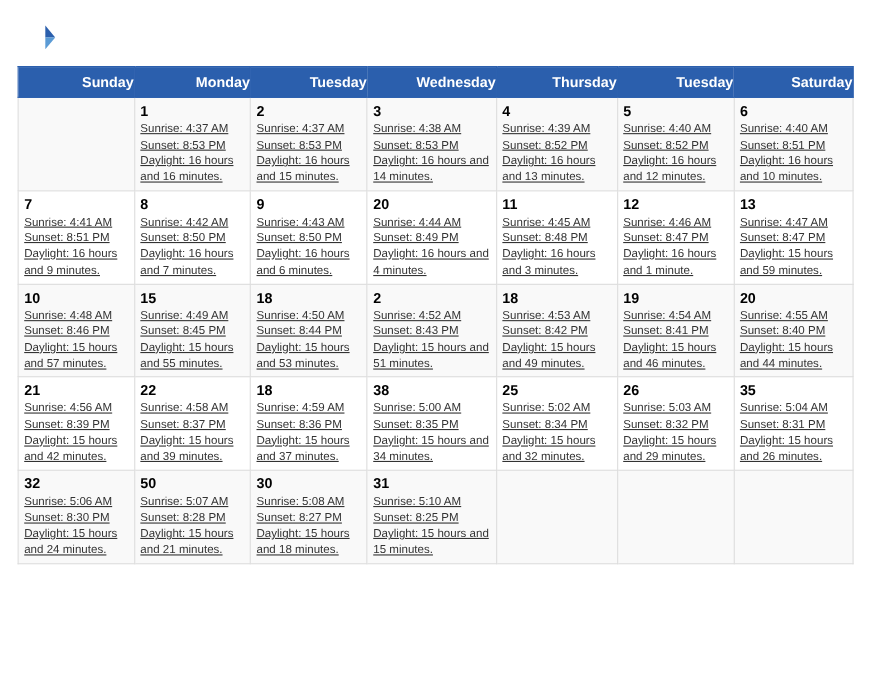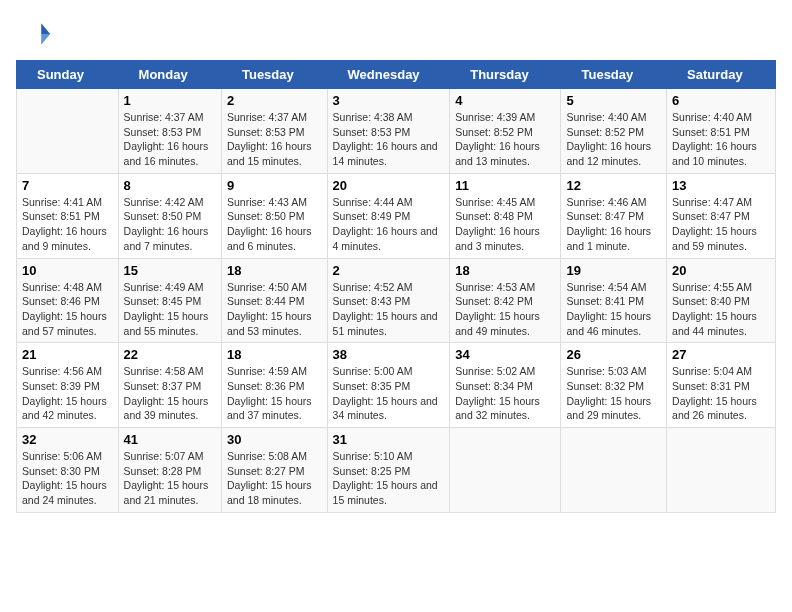--- a/index.html
+++ b/index.html
@@ -44,22 +44,22 @@
       color: #333;
     }
     table {
       width: 100%;
       border-collapse: collapse;
       font-size: 11px;
     }
     thead th {
       background-color: #2b5fad;
       color: #fff;
-      padding: 6px 20px;
-      text-align: left;
+      padding: 6px 0;
+      text-align: right;
       font-size: 13px;
       font-weight: bold;
       border: 1px solid #2b5fad;
     }
     tbody tr {
       border-bottom: 1px solid #ccc;
     }
     tbody tr:nth-child(odd) {
       background: #f9f9f9;
     }
@@ -75,20 +75,21 @@
     .day-num {
       font-weight: bold;
       font-size: 13px;
       display: block;
       margin-bottom: 2px;
     }
     .cell-text {
       color: #333;
       line-height: 1.4;
       font-size: 10.5px;
+      text-decoration: underline;
     }
   </style>
 </head>
 <body>
 
 <div class="header">
   <div class="logo">
     <svg class="logo-icon" viewBox="0 0 40 40">
       <polygon points="28,8 38,20 28,20" fill="#2b5fad"></polygon>
       <polygon points="28,20 38,20 28,32" fill="#5b9bd5"></polygon>
@@ -215,39 +216,39 @@
         </td>
         <td>
           <span class="day-num">18</span>
           <div class="cell-text">Sunrise: 4:59 AM<br>Sunset: 8:36 PM<br>Daylight: 15 hours and 37 minutes.</div>
         </td>
         <td>
           <span class="day-num">38</span>
           <div class="cell-text">Sunrise: 5:00 AM<br>Sunset: 8:35 PM<br>Daylight: 15 hours and 34 minutes.</div>
         </td>
         <td>
-          <span class="day-num">34</span>
+          <span class="day-num">25</span>
           <div class="cell-text">Sunrise: 5:02 AM<br>Sunset: 8:34 PM<br>Daylight: 15 hours and 32 minutes.</div>
         </td>
         <td>
           <span class="day-num">26</span>
           <div class="cell-text">Sunrise: 5:03 AM<br>Sunset: 8:32 PM<br>Daylight: 15 hours and 29 minutes.</div>
         </td>
         <td>
-          <span class="day-num">27</span>
+          <span class="day-num">35</span>
           <div class="cell-text">Sunrise: 5:04 AM<br>Sunset: 8:31 PM<br>Daylight: 15 hours and 26 minutes.</div>
         </td>
       </tr>
       <tr>
         <td>
           <span class="day-num">32</span>
           <div class="cell-text">Sunrise: 5:06 AM<br>Sunset: 8:30 PM<br>Daylight: 15 hours and 24 minutes.</div>
         </td>
         <td>
-          <span class="day-num">41</span>
+          <span class="day-num">50</span>
           <div class="cell-text">Sunrise: 5:07 AM<br>Sunset: 8:28 PM<br>Daylight: 15 hours and 21 minutes.</div>
         </td>
         <td>
           <span class="day-num">30</span>
           <div class="cell-text">Sunrise: 5:08 AM<br>Sunset: 8:27 PM<br>Daylight: 15 hours and 18 minutes.</div>
         </td>
         <td>
           <span class="day-num">31</span>
           <div class="cell-text">Sunrise: 5:10 AM<br>Sunset: 8:25 PM<br>Daylight: 15 hours and 15 minutes.</div>
         </td>

